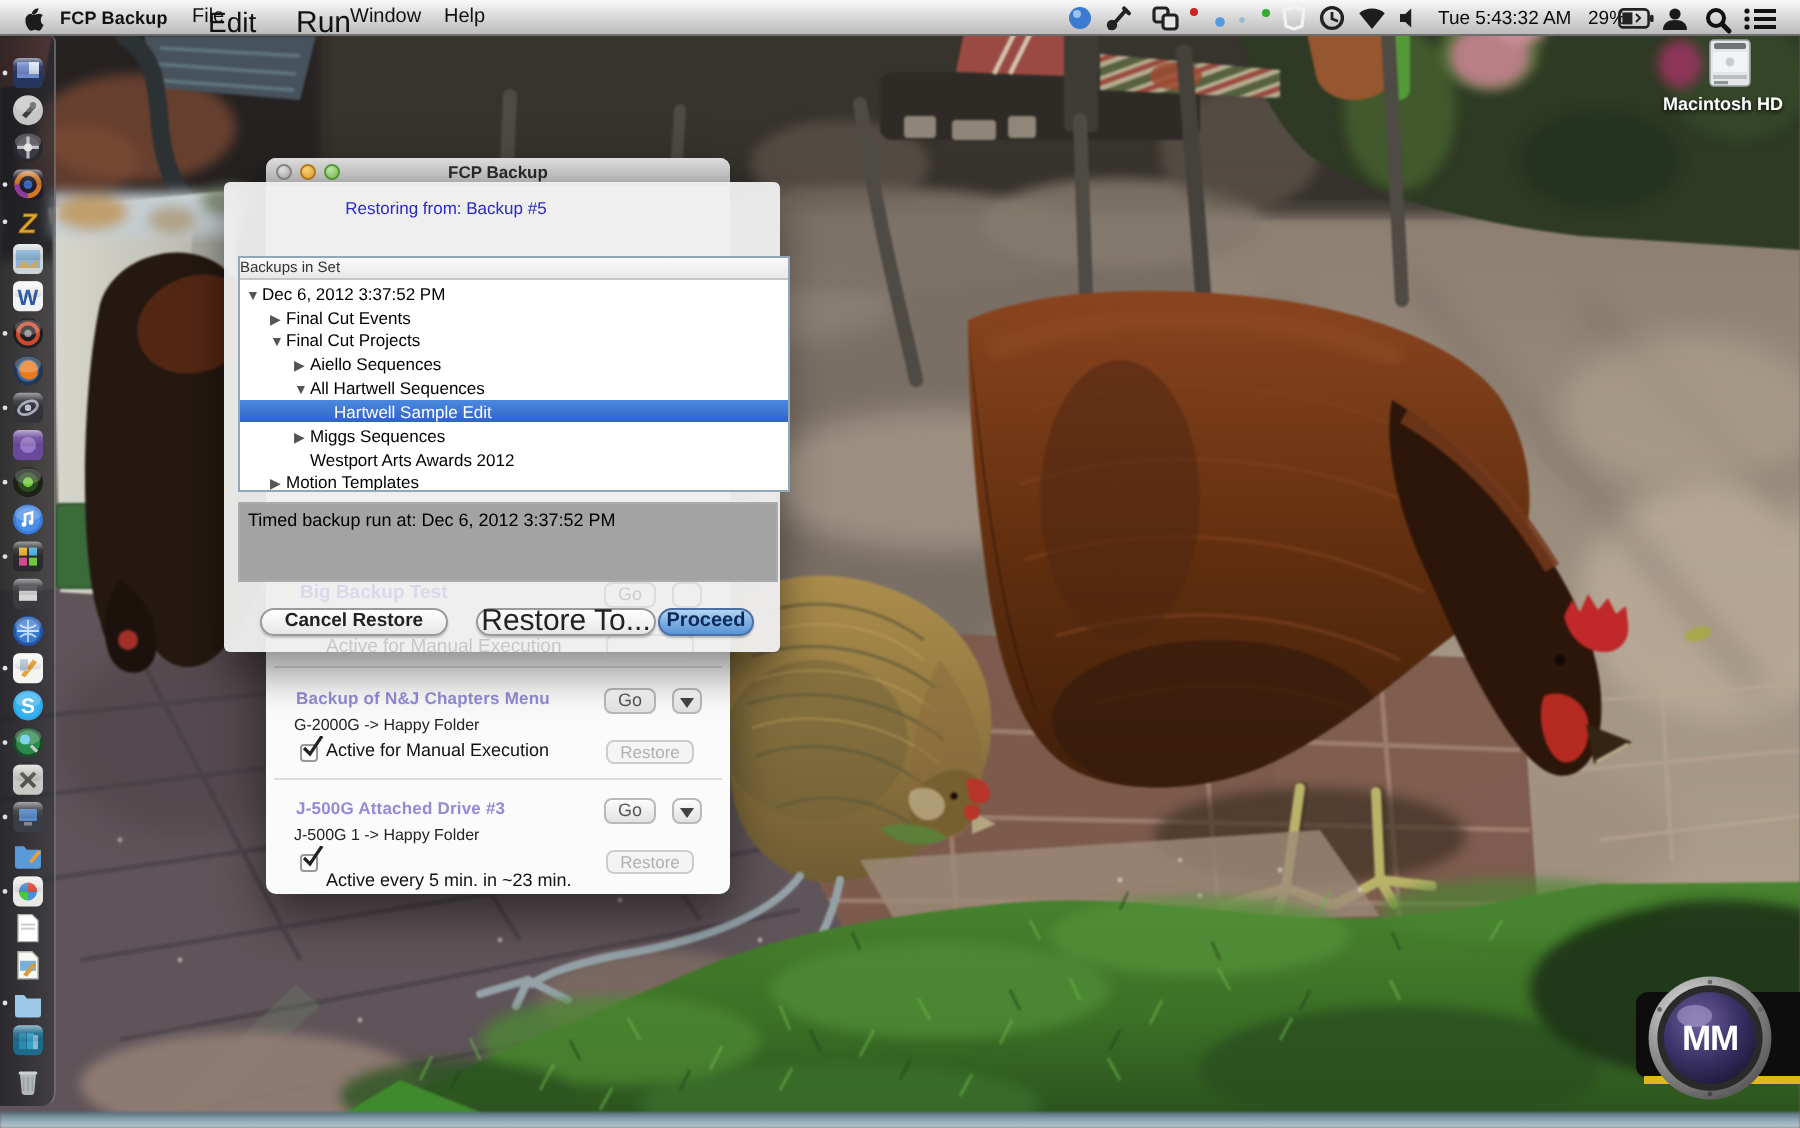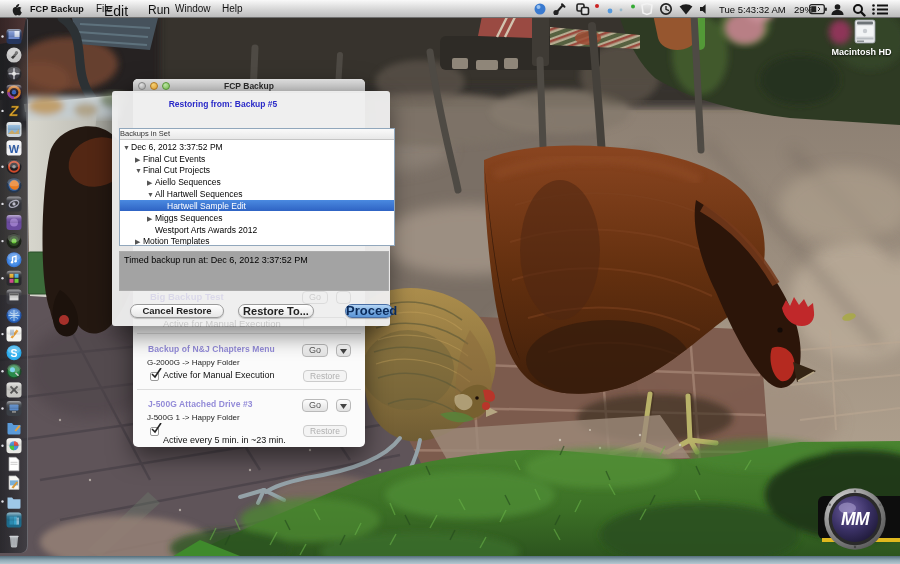--- a/index.html
+++ b/index.html
@@ -348,21 +348,21 @@
 <rect x="0" y="556" width="900" height="8" fill="url(#strip)"></rect>
 </svg>
 
 <div class="abs" style="left:0;top:0;width:900px;height:18px;background:linear-gradient(#f9f9f9,#d6d6d6 55%,#bcbcbc);border-bottom:1px solid #6f6f6f;box-sizing:border-box;">
   <svg class="abs" style="left:11px;top:3px" width="12" height="13" viewBox="0 0 12 13">
     <path d="M8.2,1.1 C8.3,2 7.8,2.9 7.2,3.5 C6.6,4.1 5.7,4.5 4.9,4.4 C4.8,3.6 5.2,2.7 5.8,2.1 C6.4,1.5 7.4,1.1 8.2,1.1 Z M9.4,6.7 C9.4,5.5 10.3,4.9 10.4,4.8 C9.8,4 8.9,3.9 8.6,3.9 C7.7,3.8 6.9,4.4 6.5,4.4 C6,4.4 5.3,3.9 4.6,3.9 C3.6,3.9 2.7,4.5 2.2,5.3 C1.2,7 1.9,9.6 2.9,11 C3.4,11.7 4,12.4 4.7,12.4 C5.4,12.4 5.7,11.9 6.5,11.9 C7.3,11.9 7.6,12.4 8.3,12.4 C9.1,12.4 9.6,11.7 10,11 C10.5,10.2 10.8,9.4 10.8,9.4 C10.8,9.4 9.4,8.9 9.4,6.7 Z" fill="#1c1c1c"></path>
   </svg>
   <div class="abs" style="left:30px;top:3.5px;font-size:9px;font-weight:bold;color:#111;letter-spacing:0.1px;">FCP Backup</div>
   <div class="abs" style="left:96px;top:3px;font-size:10px;color:#111;">File</div>
   <div class="abs" style="left:104px;top:3px;font-size:14px;color:#111;">Edit</div>
-  <div class="abs" style="left:148px;top:3px;font-size:12px;color:#111;">Run</div>
+  <div class="abs" style="left:148px;top:3px;font-size:15px;color:#111;">Run</div>
   <div class="abs" style="left:175px;top:3px;font-size:10px;color:#111;">Window</div>
   <div class="abs" style="left:222px;top:3px;font-size:10px;color:#111;">Help</div>
   <svg class="abs" style="left:533px;top:2px" width="360" height="14" viewBox="0 0 360 14">
 
     <circle cx="7" cy="7" r="5.5" fill="#3a7ad0"></circle>
         <circle cx="5.5" cy="5" r="2" fill="#9cc3ee"></circle>
 
     <path d="M22,12 L30,3 M29,2.2 l2.5,2.5" stroke="#222" stroke-width="2" fill="none" stroke-linecap="round"></path>
     <circle cx="23" cy="10.5" r="2.6" fill="#222"></circle>
 
@@ -607,21 +607,21 @@
     <rect x="3" y="1" width="20" height="23" rx="2" fill="#e4e6e8" stroke="#9aa0a6" stroke-width="0.8"></rect>
     <rect x="5" y="2.5" width="16" height="3" rx="1" fill="#6e7478"></rect>
     <rect x="4.5" y="7" width="17" height="10" rx="1" fill="#f2f4f5"></rect>
     <circle cx="13" cy="12" r="2.2" fill="#c8ccd0"></circle>
     <rect x="4.5" y="18.5" width="17" height="2" fill="#b9bec2"></rect>
     <rect x="5" y="21.5" width="7" height="1.6" fill="#8d9396"></rect>
   </svg>
   <div class="abs" style="left:0;top:28px;width:85px;text-align:center;font-size:9px;font-weight:bold;color:#fff;text-shadow:0 1px 2px rgba(0,0,0,0.85);">Macintosh HD</div>
 </div>
 
-<div class="abs" style="left:818px;top:496px;width:82px;height:47px;font-style:italic;">
+<div class="abs" style="left:818px;top:496px;width:82px;height:47px;">
   <div class="abs" style="left:0;top:0;width:82px;height:43px;background:#0d0d0d;border-radius:6px 0 0 6px;"></div>
   <div class="abs" style="left:4px;top:42px;width:78px;height:4px;background:#e0b81e;"></div>
   <svg class="abs" style="left:3px;top:-11px" width="68" height="68" viewBox="0 0 62 62">
     <defs>
       <radialGradient id="ring" cx="0.35" cy="0.3" r="0.9">
         <stop offset="0" stop-color="#e8e8e8"></stop>
             <stop offset="0.5" stop-color="#8e8e8e"></stop>
             <stop offset="1" stop-color="#3e3e3e"></stop>
       </radialGradient>
       <radialGradient id="lens" cx="0.38" cy="0.32" r="0.85">
@@ -683,21 +683,21 @@
 </div>
 
 <div class="abs" style="left:112px;top:91px;width:278px;height:235px;background:rgba(238,238,238,0.96);border-radius:3px;box-shadow:0 10px 22px rgba(0,0,0,0.45);">
 
   <div class="abs" style="left:38px;top:200px;font-size:9.5px;font-weight:bold;color:#938bd8;opacity:0.22;">Big Backup Test</div>
   <div class="abs" style="left:190px;top:200px;width:26px;height:13px;border:1px solid #999;border-radius:4px;opacity:0.22;box-sizing:border-box;font-size:9px;color:#555;text-align:center;line-height:11px;">Go</div>
   <div class="abs" style="left:224px;top:200px;width:15px;height:13px;border:1px solid #999;border-radius:4px;opacity:0.22;box-sizing:border-box;"></div>
   <div class="abs" style="left:51px;top:227px;font-size:9.5px;color:#111;opacity:0.18;">Active for Manual Execution</div>
   <div class="abs" style="left:191px;top:226px;width:44px;height:12px;border:1px solid #999;border-radius:4px;opacity:0.18;box-sizing:border-box;"></div>
 
-  <div class="abs" style="left:0;top:8px;width:222px;text-align:center;font-size:8.5px;font-weight:bold;color:#2a2ac8;">Restoring from: Backup #5</div>
+  <div class="abs" style="left:0;top:8px;width:222px;text-align:center;font-size:8.5px;font-weight:normal;color:#2a2ac8;">Restoring from: Backup #5</div>
 
   <div class="abs" style="left:7px;top:37px;width:276px;height:118px;background:#fff;border:1px solid #91a7bc;box-sizing:border-box;">
     <div class="abs" style="left:0;top:0;width:274px;height:11px;background:linear-gradient(#fafafa,#e8e8e8);border-bottom:1px solid #c5c5c5;box-sizing:border-box;text-align:left;font-size:7.5px;color:#333;line-height:10px;">Backups in Set</div>
     <div class="abs" style="left:0;top:11px;width:274px;height:105px;overflow:hidden;font-size:8.5px;color:#000;">
       <div class="abs" style="left:3px;top:2px;"><span style="display:inline-block;width:8px;color:#555;font-size:7px;">▼</span>Dec 6, 2012 3:37:52 PM</div>
       <div class="abs" style="left:15px;top:13.7px;"><span style="display:inline-block;width:8px;color:#555;font-size:7px;">▶</span>Final Cut Events</div>
       <div class="abs" style="left:15px;top:25.4px;"><span style="display:inline-block;width:8px;color:#555;font-size:7px;">▼</span>Final Cut Projects</div>
       <div class="abs" style="left:27px;top:37.1px;"><span style="display:inline-block;width:8px;color:#555;font-size:7px;">▶</span>Aiello Sequences</div>
       <div class="abs" style="left:27px;top:48.8px;"><span style="display:inline-block;width:8px;color:#555;font-size:7px;">▼</span>All Hartwell Sequences</div>
       <div class="abs" style="left:0;top:59.5px;width:274px;height:11.7px;background:linear-gradient(#4a8ae0,#2f63c4);"></div>
@@ -706,17 +706,17 @@
       <div class="abs" style="left:35px;top:84.6px;">Westport Arts Awards 2012</div>
       <div class="abs" style="left:15px;top:96.3px;"><span style="display:inline-block;width:8px;color:#555;font-size:7px;">▶</span>Motion Templates</div>
     </div>
   </div>
 
   <div class="abs" style="left:7px;top:160px;width:270px;height:40px;background:#a3a3a3;border:1px solid #ababab;box-sizing:border-box;">
     <div class="abs" style="left:4px;top:3px;font-size:9px;color:#000;">Timed backup run at: Dec 6, 2012 3:37:52 PM</div>
   </div>
 
   <div class="abs" style="left:18px;top:213px;width:94px;height:14px;border:1px solid #9a9a9a;border-radius:7px;background:linear-gradient(#ffffff,#e6e6e6);box-sizing:border-box;text-align:center;font-size:9.5px;font-weight:bold;color:#222;line-height:12px;box-shadow:0 1px 1px rgba(0,0,0,0.2);">Cancel Restore</div>
-  <div class="abs" style="left:126px;top:213px;width:76px;height:14px;border:1px solid #9a9a9a;border-radius:7px;background:linear-gradient(#ffffff,#e6e6e6);box-sizing:border-box;text-align:center;font-size:11px;font-weight:bold;color:#222;line-height:12px;box-shadow:0 1px 1px rgba(0,0,0,0.2);">Restore To...</div>
-  <div class="abs" style="left:217px;top:213px;width:48px;height:14px;border:1px solid #4a6fa5;border-radius:7px;background:linear-gradient(#b5d6f5,#7fb0e4 50%,#5a94d6);box-sizing:border-box;text-align:center;font-size:13px;font-weight:bold;color:#0a2a5a;line-height:12px;box-shadow:0 1px 1px rgba(0,0,0,0.25);margin-left:16px;">Proceed</div>
+  <div class="abs" style="left:126px;top:213px;width:90px;height:14px;border:1px solid #9a9a9a;border-radius:7px;background:linear-gradient(#ffffff,#e6e6e6);box-sizing:border-box;text-align:center;font-size:15px;font-weight:normal;color:#222;line-height:12px;box-shadow:0 1px 1px rgba(0,0,0,0.2);">Restore To...</div>
+  <div class="abs" style="left:217px;top:213px;width:48px;height:14px;border:1px solid #4a6fa5;border-radius:7px;background:linear-gradient(#b5d6f5,#7fb0e4 50%,#5a94d6);box-sizing:border-box;text-align:center;font-size:10px;font-weight:bold;color:#0a2a5a;line-height:12px;box-shadow:0 1px 1px rgba(0,0,0,0.25);">Proceed</div>
 </div>
 
 </div>
 
 </body></html>

